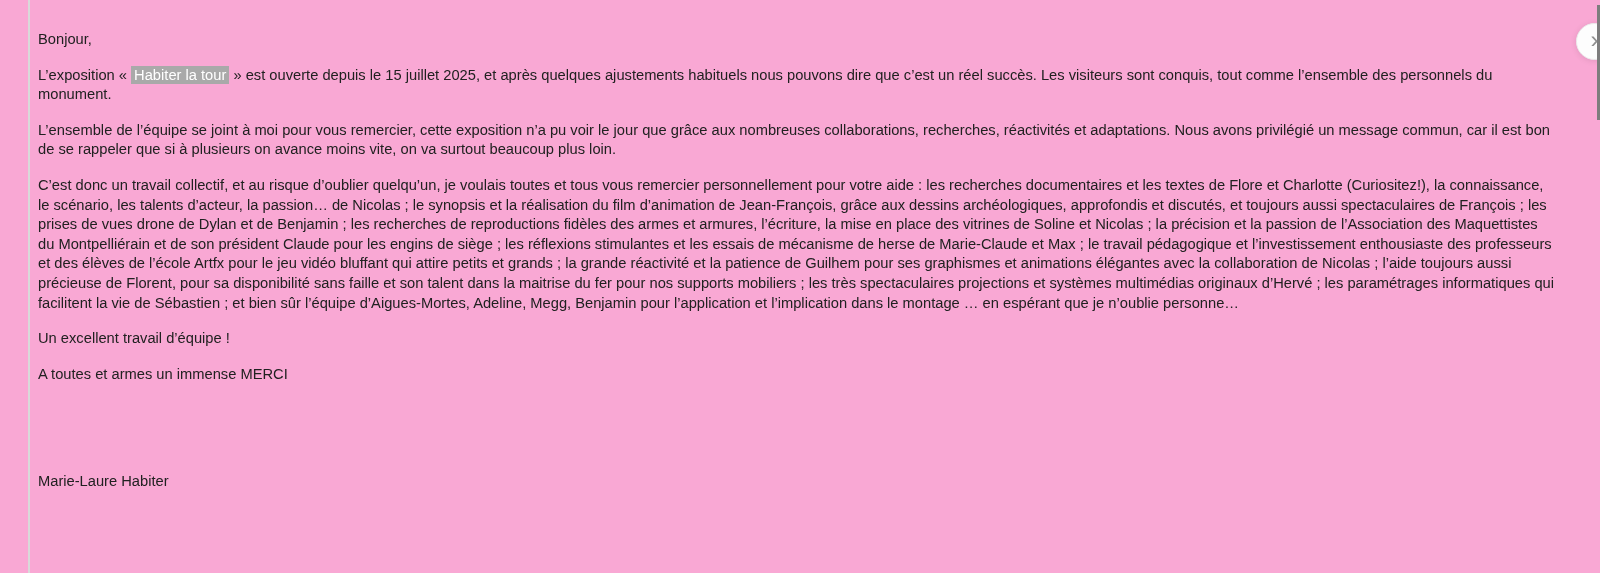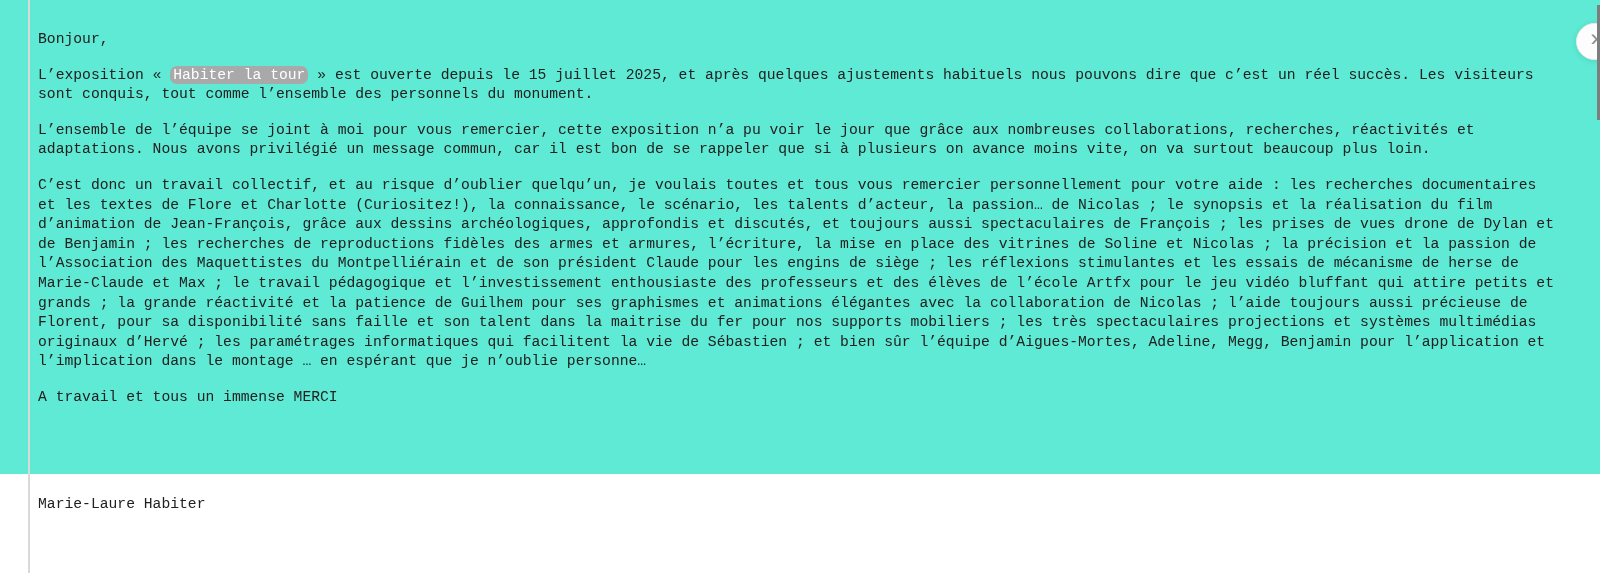--- a/index.html
+++ b/index.html
@@ -7,23 +7,22 @@
     padding: 0;
     width: 1600px;
     height: 573px;
     background: #ffffff;
     overflow: hidden;
     font-family: "Liberation Sans", "DejaVu Sans", sans-serif;
   }
   .reading-pane {
     position: relative;
     width: 1600px;
-    height: 474px;
-    background: #5eead4;
-    font-family: Liberation Mono, monospace;
+    height: 573px;
+    background: #f9a8d4;
   }
   .pane-left-border {
     position: absolute;
     left: 28px;
     top: 0;
     width: 2px;
     height: 573px;
     background: #d9d9d9;
   }
   .message-body {
@@ -39,21 +38,20 @@
     margin: 0 0 16px 0;
   }
   .message-body p.spacer {
     height: 19.6px;
     margin: 0 0 16px 0;
   }
   .search-highlight {
     background: #a9a9a9;
     color: #ffffff;
     padding: 1px 3px;
-    border-radius: 7px;
   }
   .next-button {
     position: absolute;
     left: 1576px;
     top: 23px;
     width: 37px;
     height: 37px;
     border-radius: 50%;
     background: #fdfdfd;
     border: 1px solid #ececec;
@@ -91,22 +89,23 @@
     <p>Bonjour,</p>
 
     <p>
       <span>L’exposition « </span><span class="search-highlight">Habiter la tour</span><span> » est ouverte depuis le 15 juillet 2025, et après quelques ajustements habituels nous pouvons dire que c’est un réel succès. Les visiteurs sont conquis, tout comme l’ensemble des personnels du monument.</span>
     </p>
 
     <p>L’ensemble de l’équipe se joint à moi pour vous remercier, cette exposition n’a pu voir le jour que grâce aux nombreuses collaborations, recherches, réactivités et adaptations. Nous avons privilégié un message commun, car il est bon de se rappeler que si à plusieurs on avance moins vite, on va surtout beaucoup plus loin.</p>
 
     <p>C’est donc un travail collectif, et au risque d’oublier quelqu’un, je voulais toutes et tous vous remercier personnellement pour votre aide : les recherches documentaires et les textes de Flore et Charlotte (Curiositez!), la connaissance, le scénario, les talents d’acteur, la passion… de Nicolas ; le synopsis et la réalisation du film d’animation de Jean-François, grâce aux dessins archéologiques, approfondis et discutés, et toujours aussi spectaculaires de François ; les prises de vues drone de Dylan et de Benjamin ; les recherches de reproductions fidèles des armes et armures, l’écriture, la mise en place des vitrines de Soline et Nicolas ; la précision et la passion de l’Association des Maquettistes du Montpelliérain et de son président Claude pour les engins de siège ; les réflexions stimulantes et les essais de mécanisme de herse de Marie-Claude et Max ; le travail pédagogique et l’investissement enthousiaste des professeurs et des élèves de l’école Artfx pour le jeu vidéo bluffant qui attire petits et grands ; la grande réactivité et la patience de Guilhem pour ses graphismes et animations élégantes avec la collaboration de Nicolas ; l’aide toujours aussi précieuse de Florent, pour sa disponibilité sans faille et son talent dans la maitrise du fer pour nos supports mobiliers ; les très spectaculaires projections et systèmes multimédias originaux d’Hervé ; les paramétrages informatiques qui facilitent la vie de Sébastien ; et bien sûr l’équipe d’Aigues-Mortes, Adeline, Megg, Benjamin pour l’application et l’implication dans le montage … en espérant que je n’oublie personne…</p>
 
+    <p>Un excellent travail d’équipe !</p>
 
-    <p>A travail et tous un immense MERCI</p>
+    <p>A toutes et armes un immense MERCI</p>
 
     <p class="spacer"></p>
     <p class="spacer"></p>
 
     <p>Marie-Laure Habiter</p>
 
   </div>
 
   <div class="next-button">
     <span class="chevron">›</span>

